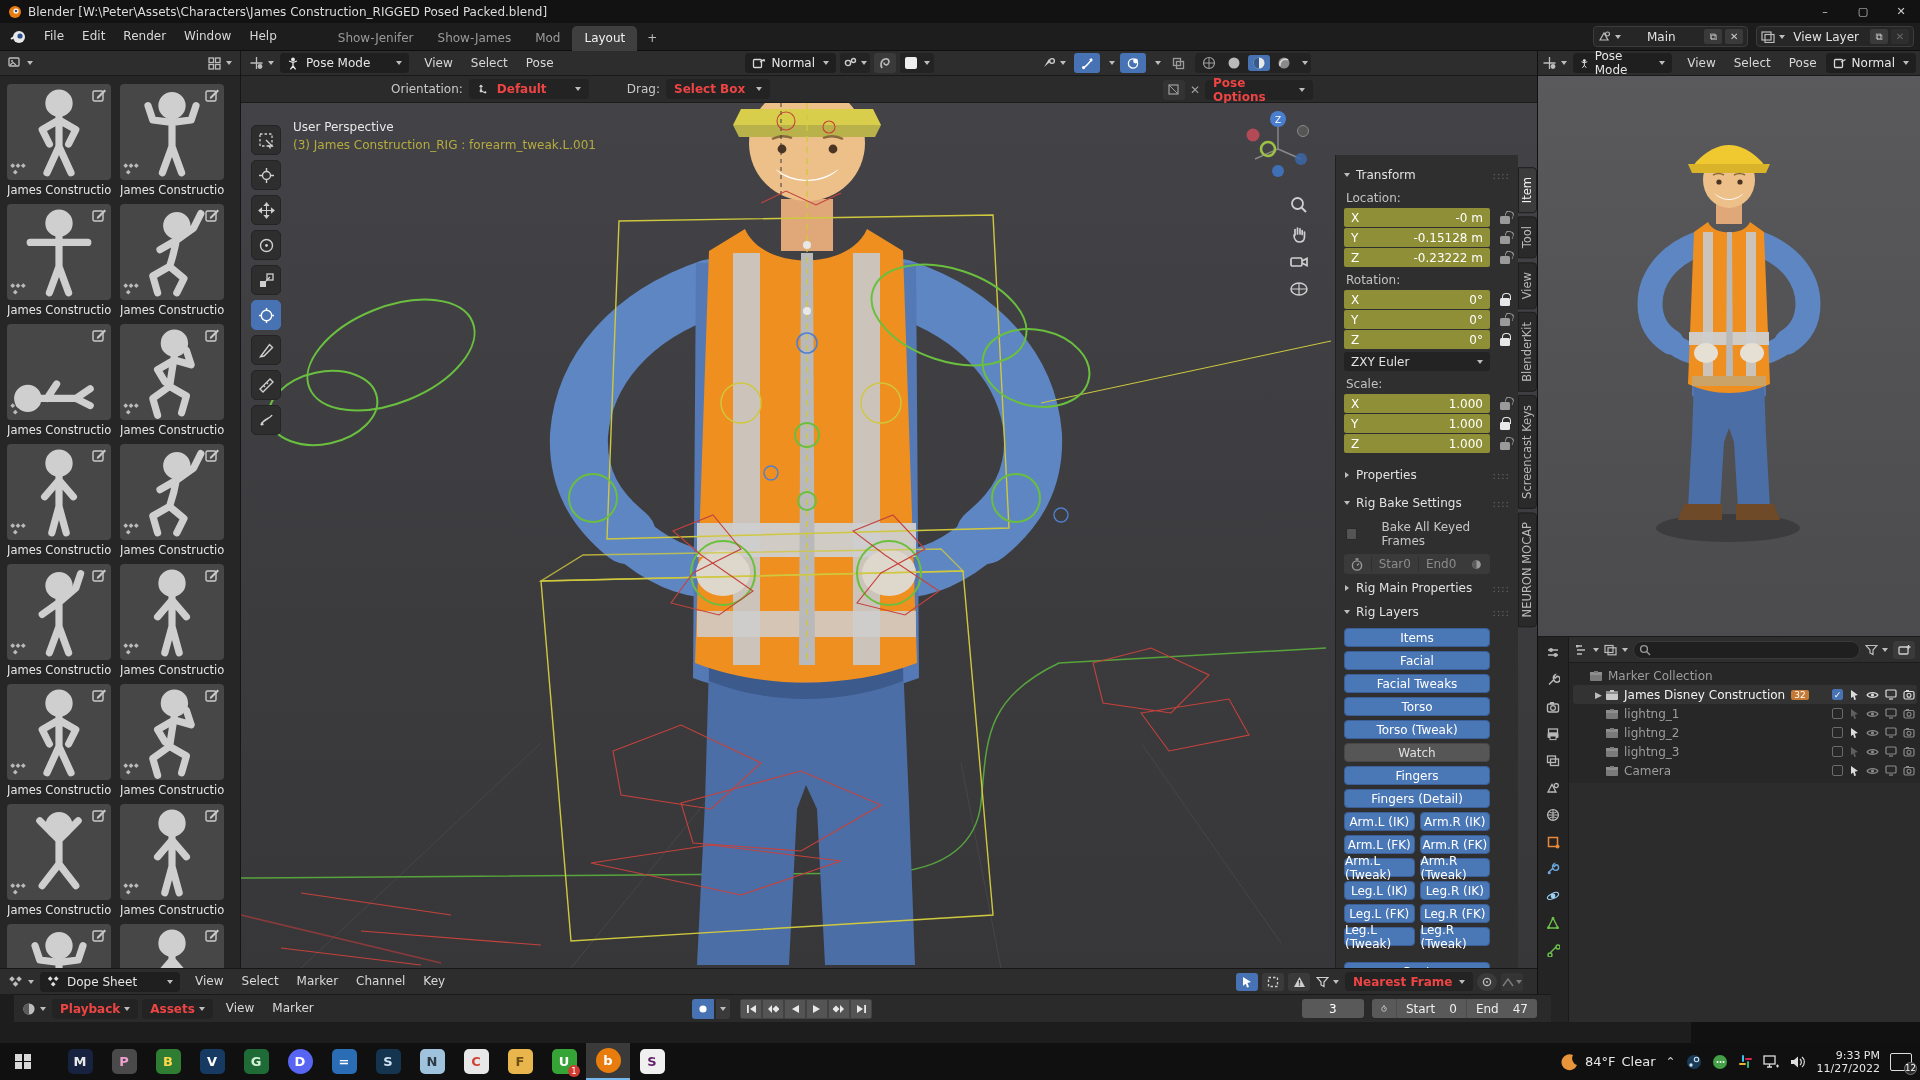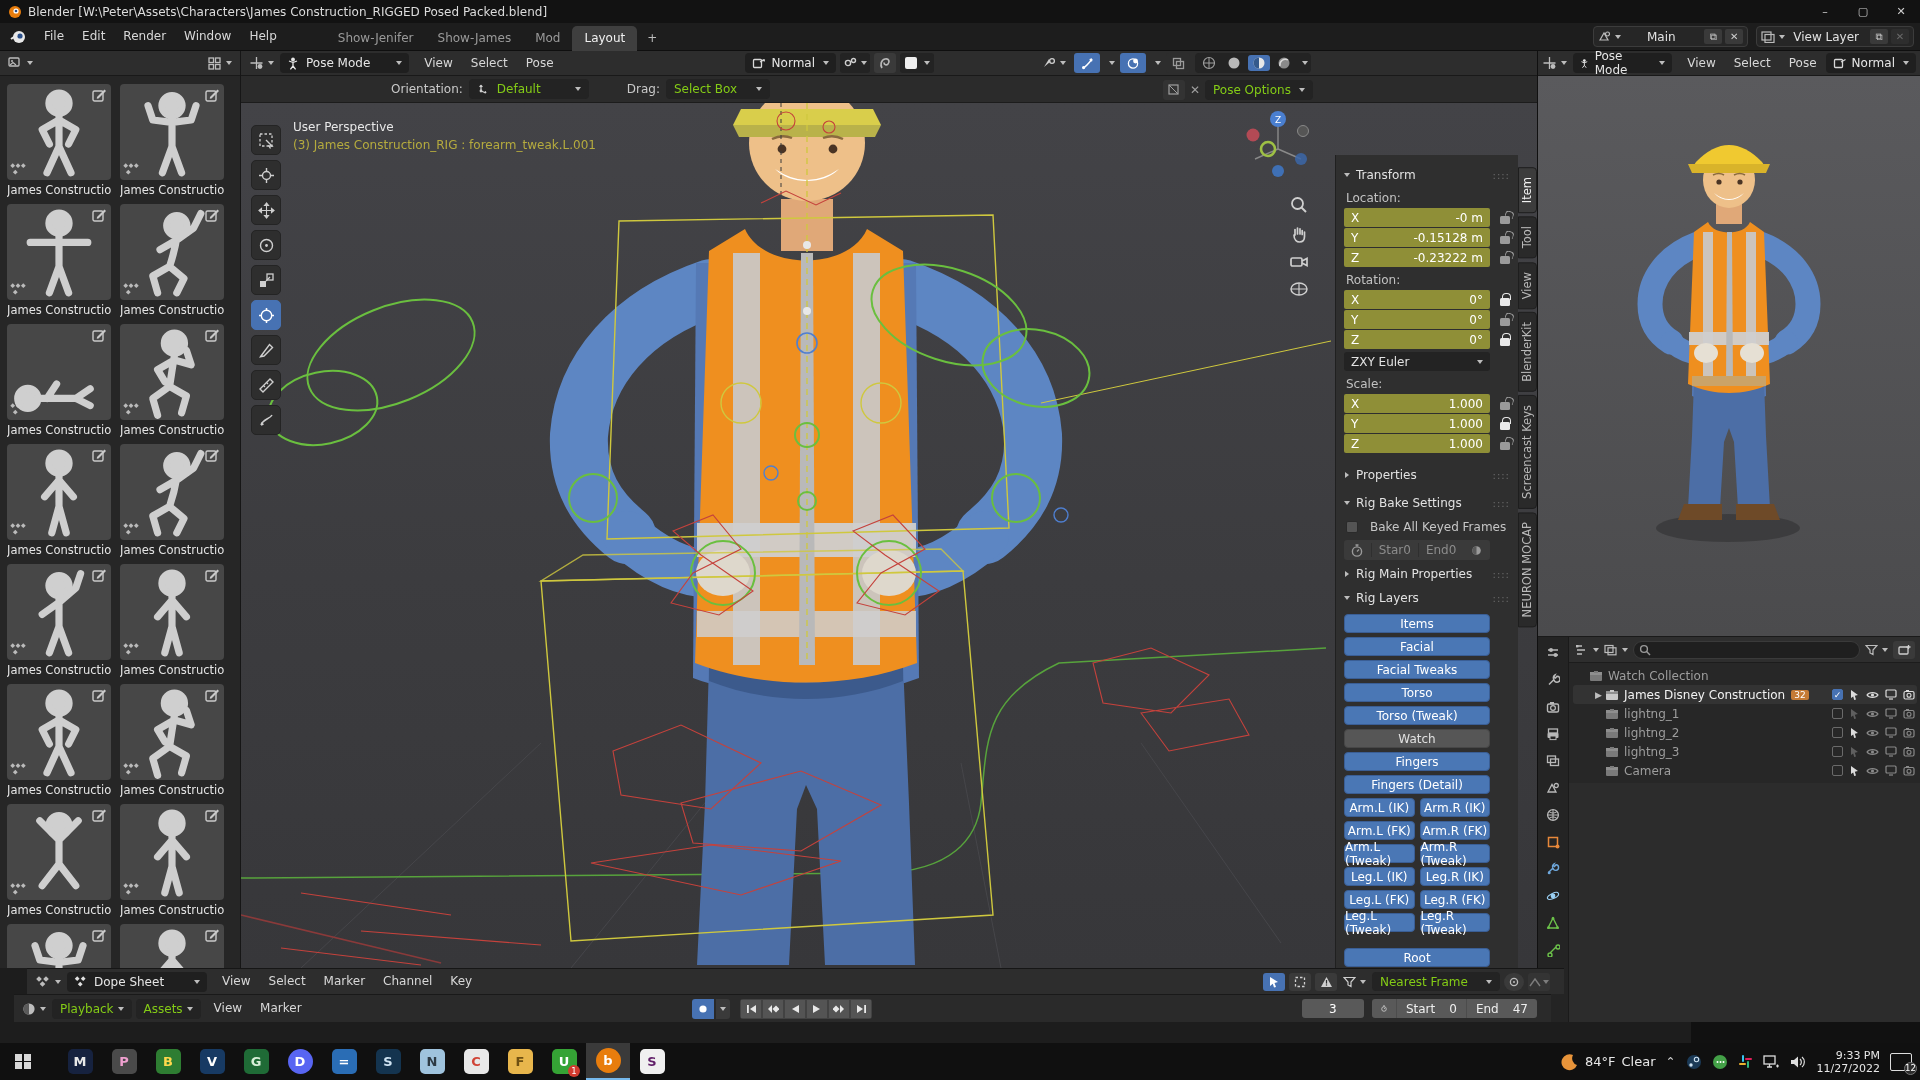--- a/index.html
+++ b/index.html
@@ -55,21 +55,21 @@
   .thumb .anim-badge { position:absolute; left:3px; bottom:3px; opacity:.85; }
   .asset-label { text-align:center; color:#e4e4e4; font-size:11.5px; padding-top:3px;
     white-space:nowrap; overflow:hidden; }
 
   
   #viewport { position:absolute; left:241px; top:51px; width:1296px; height:917px; background:#3d3d40; }
   #vp-header { position:absolute; left:0; top:0; width:1296px; }
   #vp-toolsettings { position:absolute; left:0; top:25px; width:1296px; height:27px; background:#2b2b2b;
     border-bottom:1px solid #1c1c1c; display:flex; align-items:center; }
   #vp-toolsettings .lbl { color:#c9c9c9; margin:0 6px 0 18px; }
-  .dd { display:flex; align-items:center; background:#232323; border-radius:4px; height:20px; padding:0 8px; color:#84cc16; }
+  .dd { display:flex; align-items:center; background:#232323; border-radius:4px; height:20px; padding:0 8px; color:#ef4444;font-weight:bold; }
   #vp-canvas { position:absolute; left:0; top:52px; width:1296px; height:865px; overflow:hidden;
     background:linear-gradient(#434347 0%, #3c3c3f 55%, #37373a 100%); }
   #vp-overlay-text { position:absolute; left:52px; top:15px; line-height:18px; }
   #vp-overlay-text .l1 { color:#e8e8e8; }
   #vp-overlay-text .l2 { color:#b5ab3e; }
   #vp-toolbar { position:absolute; left:10px; top:22px; display:flex; flex-direction:column; gap:5px; }
   .tool-btn { width:30px; height:30px; background:#2e2e2e; border:1px solid #242424; border-radius:5px;
     display:flex; align-items:center; justify-content:center; }
   .tool-btn.active { background:#4772b3; border-color:#4772b3; }
   #nav-gizmo { position:absolute; right:222px; top:6px; }
@@ -88,21 +88,21 @@
   .field .ax { width:18px; }
   .field .val { margin-left:auto; }
   .lockc { width:20px; display:flex; justify-content:flex-end; }
   .lock { position:relative; width:10px; height:8px; background:#e8e8e8; border-radius:1.5px; margin-top:5px; }
   .lock::before { content:""; position:absolute; left:1.5px; top:-5px; width:7px; height:6px;
     border:1.6px solid #e8e8e8; border-bottom:none; border-radius:4px 4px 0 0; }
   .lock.open { background:#9a9a9a; } .lock.open::before { border-color:#9a9a9a; transform:translateX(3px) rotate(14deg); }
   .dropdown { display:flex; align-items:center; background:#232323; border-radius:3px; height:19px;
     padding:0 7px; color:#e2e2e2; margin:3px 20px 2px 0; }
   .dropdown .chev { margin-left:auto; }
-  .chkrow { display:flex; align-items:center; gap:12px; margin:7px 0 6px 2px; color:#c6c6c6; }
+  .chkrow { display:flex; align-items:center; gap:24px; margin:7px 0 6px 2px; color:#c6c6c6; }
   .checkbox { width:12px; height:12px; background:#545454; border:1px solid #2a2a2a; border-radius:2px; }
   .disrow { display:flex; align-items:center; margin:2px 20px 4px 0; height:20px; background:#3a3a3a;
     border-radius:3px; overflow:hidden; color:#8c8c8c; }
   .disrow .seg { flex:1; display:flex; padding:0 7px; border-left:1px solid #2f2f2f; }
   .disrow .seg span:last-child { margin-left:auto; }
   .disrow .icoseg { width:24px; display:flex; align-items:center; justify-content:center; border:none; }
   #rig-buttons { margin-top:6px; margin-right:20px; }
   .rig-btn { height:19px; background:#4a77b5; border:1px solid #3a5e95; border-radius:4px; color:#fff;
     display:flex; align-items:center; justify-content:center; margin-bottom:4px; font-size:12px; }
   .rig-btn.off { background:#565656; border-color:#474747; color:#e0e0e0; }
@@ -130,21 +130,21 @@
   .ol-row.bright { color:#f2f2f2; background:#333333; border-radius:3px; }
   .ol-row .name { margin-left:5px; white-space:nowrap; }
   .ol-row .right { margin-left:auto; display:flex; align-items:center; gap:6px; padding-right:2px; }
   .ol-check { width:11px; height:11px; border:1px solid #6a6a6a; border-radius:2px; background:transparent; }
   .ol-check.on { background:#4772b3; border-color:#4772b3; color:#fff; font-size:9px; line-height:11px; text-align:center; }
   #props-content { flex:1; background:#2c2c2c; }
   .badge32 { background:#c47a35; color:#fff; border-radius:2px; font-size:9px; padding:0 3px; margin-left:6px; }
 
   
   #dopesheet { position:absolute; left:0; top:968px; width:1537px; height:26px; background:#2d2d2d;
-    border-top:1px solid #161616; display:flex; align-items:center;margin-left:27px; }
+    border-top:1px solid #161616; display:flex; align-items:center; }
   #timeline { position:absolute; left:14px; top:994px; width:1537px; height:28px; background:#2a2a2a;
     border-top:1px solid #191919; display:flex; align-items:center; }
   #ds-right { margin-left:auto; display:flex; align-items:center; gap:4px; margin-right:14px; }
   .sq-btn { width:22px; height:18px; background:#3a3a3a; border-radius:3px; display:flex; align-items:center; justify-content:center; }
   .sq-btn.blue { background:#4772b3; }
   #transport { position:absolute; left:678px; display:flex; align-items:center; gap:2px; }
   .tp-btn { width:20px; height:18px; background:#545454; display:flex; align-items:center; justify-content:center; }
   .tp-group { display:flex; gap:2px; background:#424242; padding:1px; border-radius:3px; margin-left:8px; }
   #rec-btn { width:22px; height:20px; background:#4772b3; border-radius:3px 0 0 3px; display:flex; align-items:center; justify-content:center; }
   #rec-dd { width:14px; height:20px; background:#3a3a3a; border-radius:0 3px 3px 0; display:flex; align-items:center; justify-content:center; }
@@ -1404,21 +1404,21 @@
         <div id="outliner-rows">
             <div class="ol-row" style="padding-left: 6px;">
               <span style="width:10px;color:#bdbdbd;font-size:9px"></span>
               <span>
                 <svg width="14" height="12" viewBox="0 0 14 12">
                   <rect x="1" y="2" width="12" height="9" rx="1" fill="#7a7a7a"></rect>
                   <rect x="1" y="2" width="12" height="3" fill="#8f8f8f"></rect>
                   <rect x="5" y="1" width="4" height="2" fill="#7a7a7a"></rect>
                 </svg>
               </span>
-              <span class="name">Watch Collection</span>
+              <span class="name">Marker Collection</span>
             </div>
             <div class="ol-row bright" style="padding-left: 22px;">
               <span style="width:10px;color:#bdbdbd;font-size:9px">▶</span>
               <span>
                 <svg width="14" height="12" viewBox="0 0 14 12">
                   <rect x="1" y="2" width="12" height="9" rx="1" fill="#c8c8c8"></rect>
                   <rect x="1" y="2" width="12" height="3" fill="#8f8f8f"></rect>
                   <rect x="5" y="1" width="4" height="2" fill="#c8c8c8"></rect>
                 </svg>
               </span>

